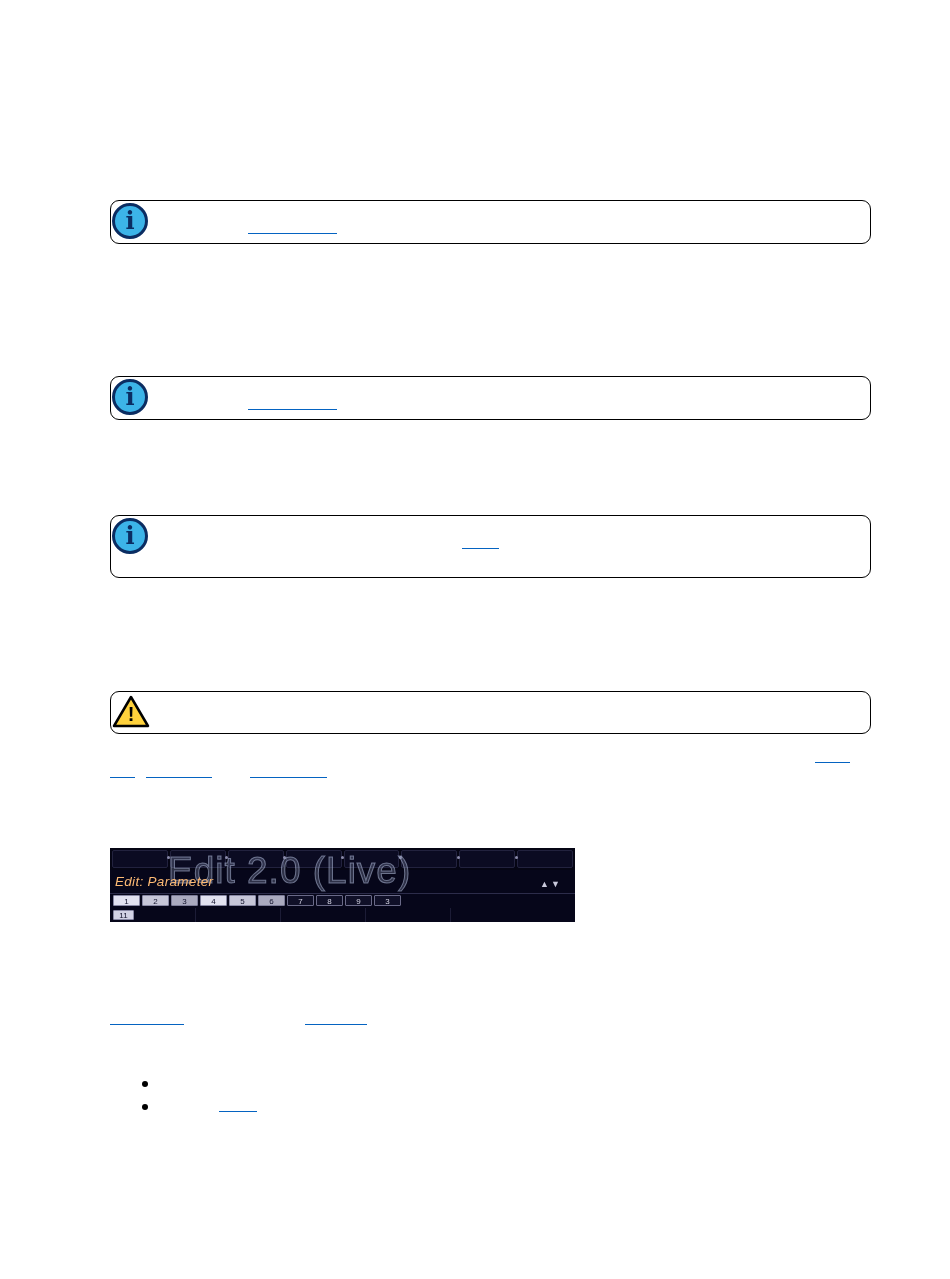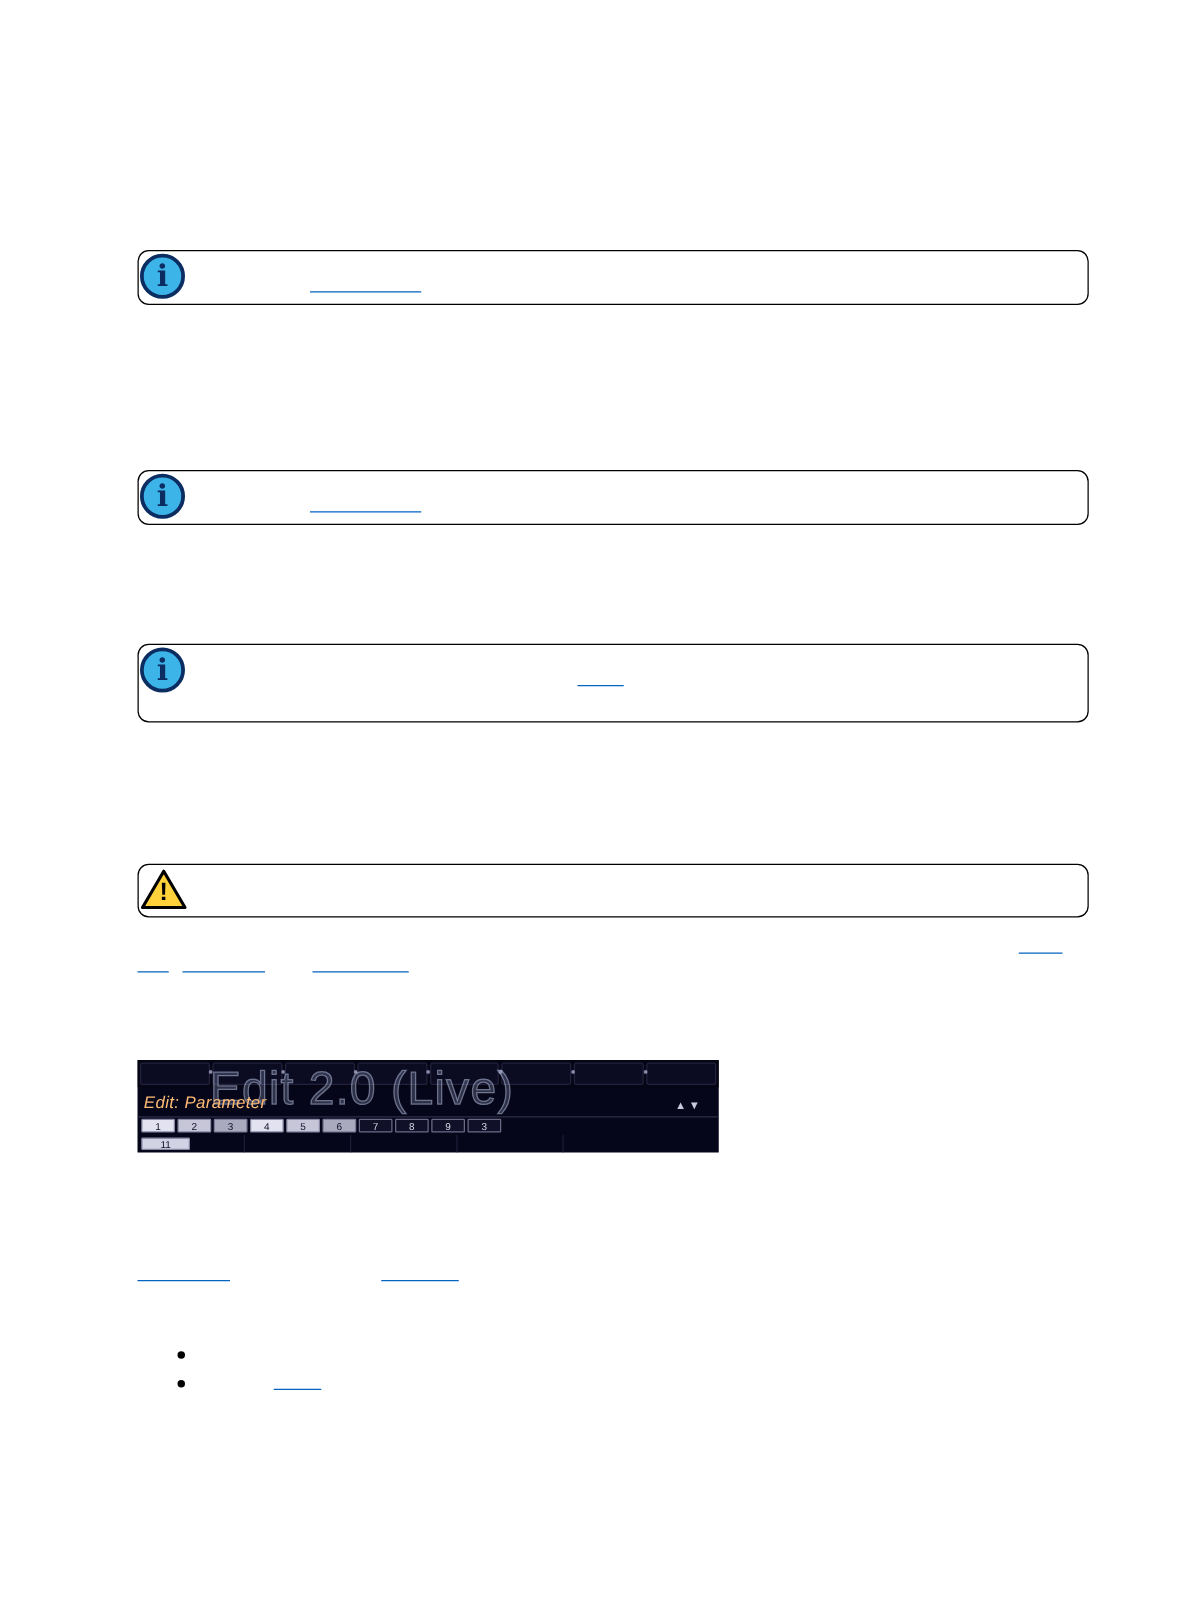--- a/index.html
+++ b/index.html
@@ -122,21 +122,21 @@
     text-align: center;
     border-radius: 1px;
     box-sizing: border-box;
   }
   .pb-l1 { background: #e2e2f0; color: #10102a; border: 1px solid #8888a4; }
   .pb-l2 { background: #c6c6d8; color: #10102a; border: 1px solid #8888a4; }
   .pb-l3 { background: #aaaabf; color: #10102a; border: 1px solid #7c7c98; }
   .pb-d  { background: #101028; color: #d6d6e6; border: 1px solid #6a6a88; }
   .row2-btn {
     position: absolute; left: 3px; top: 62px;
-    width: 39px; height: 10px;
+    width: 21px; height: 10px;
     font-size: 8px; line-height: 10px;
     text-align: center;
     background: #d2d2e4; color: #10102a;
     border: 1px solid #8888a4;
     border-radius: 1px;
     box-sizing: border-box;
     z-index: 3;
   }
   .vline {
     position: absolute; top: 60px;

